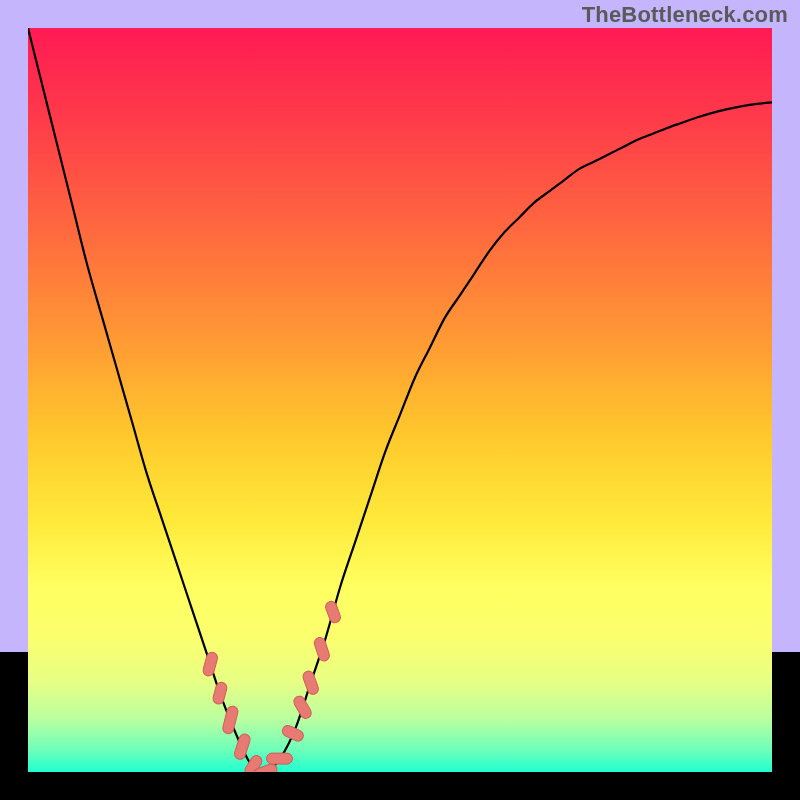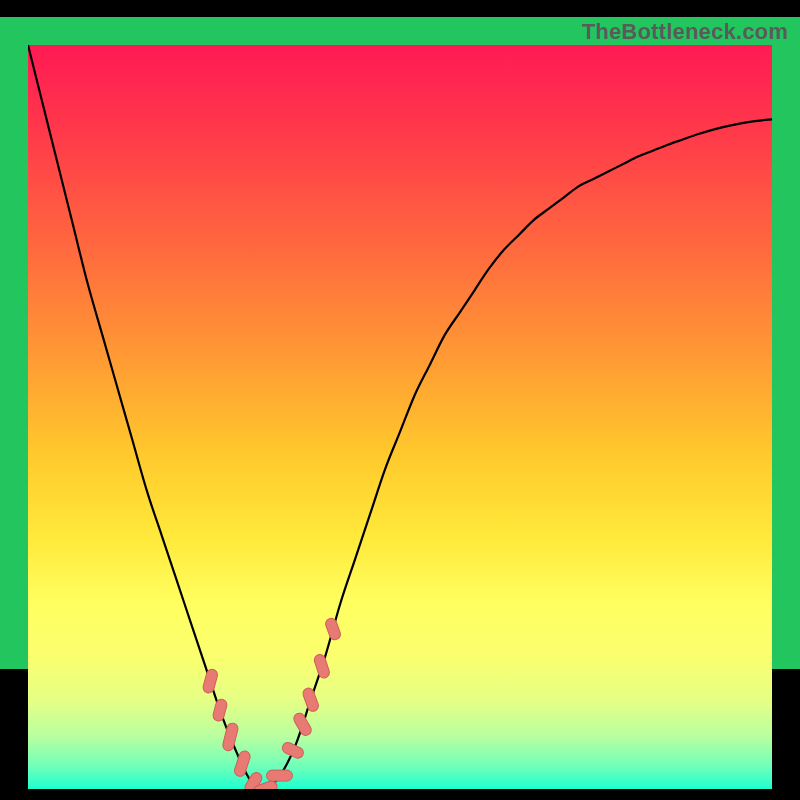--- a/index.html
+++ b/index.html
@@ -6,25 +6,25 @@
     margin: 0;
     padding: 0;
     width: 800px;
     height: 800px;
     overflow: hidden;
     background: #000;
     font-family: Arial, Helvetica, sans-serif;
   }
   .frame {
     position: absolute;
-    top: 17px;
+    top: 0;
     left: 0;
     width: 800px;
     height: 652px;
-    background: #22c55e;
+    background: #c4b5fd;
   }
   .plot-area {
     position: absolute;
     top: 28px;
     left: 28px;
     width: 744px;
     height: 744px;
     overflow: hidden;
   }
   .gradient {

